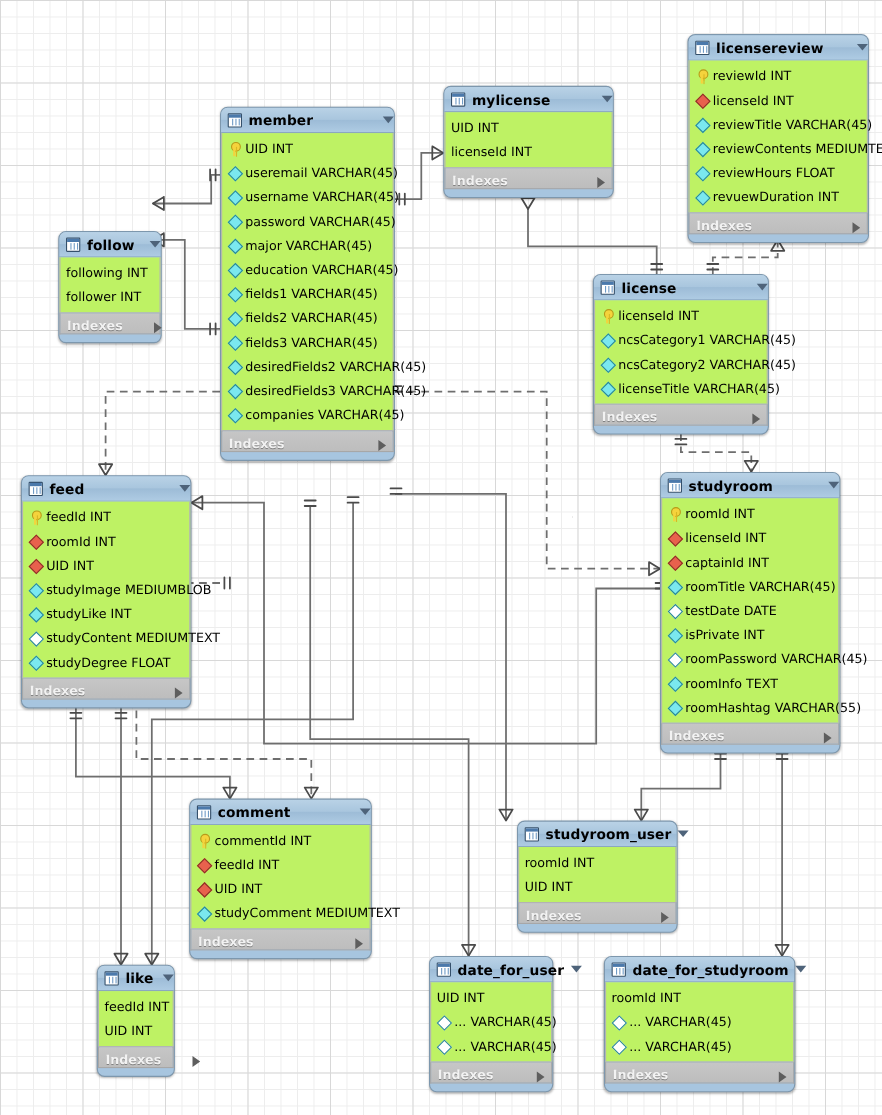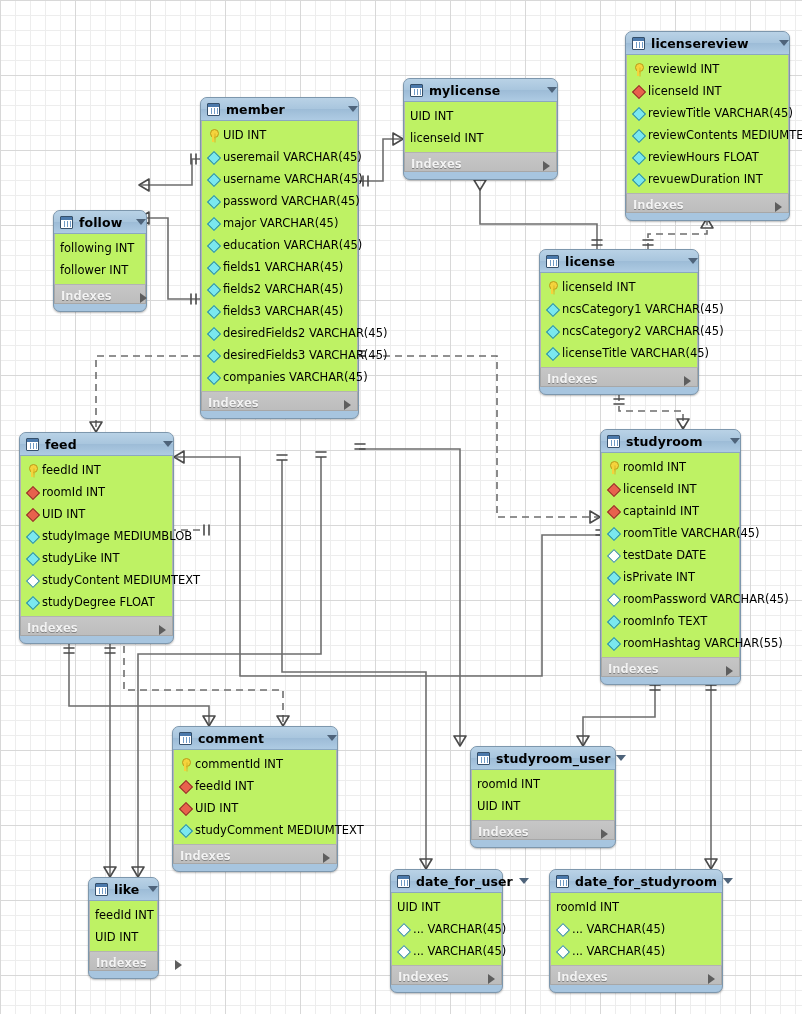--- a/index.html
+++ b/index.html
@@ -539,21 +539,21 @@
           <div class="col">
             <span class="cico nn"></span>
             <span class="ctxt">studyDegree FLOAT</span>
           </div>
         </div>
         <div class="idx">
           <span class="lbl">Indexes</span>
           <span class="arr"></span>
         </div>
       </div>
-      <div class="tbl" style="left: 600px; top: 429px; width: 141px;">
+      <div class="tbl" style="left: 600px; top: 429px; width: 164px;">
         <div class="tbl-hd">
           <span class="tbl-ico"></span>
           <span class="tbl-nm">studyroom</span>
           <span class="caret"></span>
         </div>
         <div class="cols">
           <div class="col">
             <span class="cico pk"></span>
             <span class="ctxt">roomId INT</span>
           </div>

